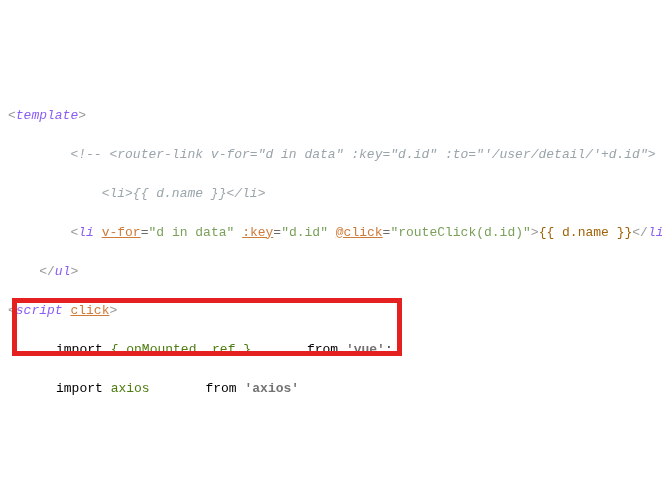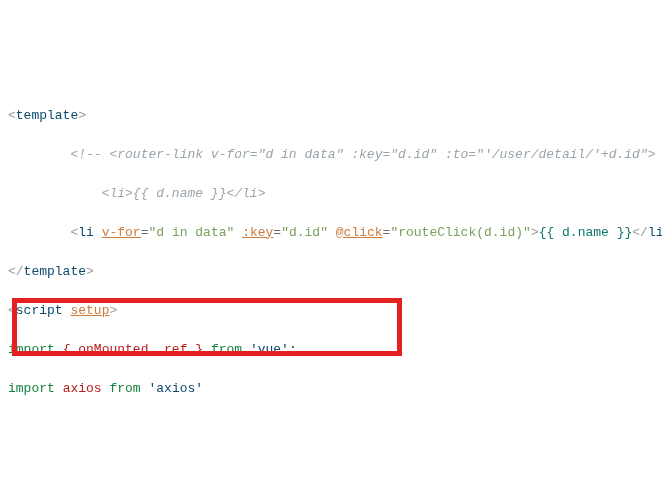--- a/index.html
+++ b/index.html
@@ -19,43 +19,43 @@
     border: 5px solid #e52020;
     top: 270px;
     left: 4px;
     width: 390px;
     height: 58px;
     pointer-events: none;
   }
   .wrap { position: relative; }
 
   
-  .tag { color: #0c4a6e; }    
+  .tag { color: #8b5cf6; font-style: italic; }    
   .attr { color: #ce7b3a; text-decoration: underline; }
   .attrval { color: #7aa05a; }
   .comment { color: #9aa5ab; font-style: italic; }
-  .kw { color: #15803d; }
-  .str { color: #0c4a6e; }
+  .kw { color: #000000; margin-left: 48px; }
+  .str { color: #737373; font-weight: bold; }
   .op { color: #6a6a6a; }
   .angle { color: #999; }
-  .plain { color: #b91c1c; }
-  .mustache { color: #0f766e; }
+  .plain { color: #4d7c0f; }
+  .mustache { color: #a16207; }
 </style>
 </head>
 <body>
 <div class="wrap">
 
 
 
 <span class="line"><span class="angle">&lt;</span><span class="tag">template</span><span class="angle">&gt;</span></span>
 <span class="line">        <span class="comment">&lt;!-- &lt;router-link v-for="d in data" :key="d.id" :to="'/user/detail/'+d.id"&gt;</span></span>
 <span class="line">            <span class="comment">&lt;li&gt;{{ d.name }}&lt;/li&gt;</span></span>
 <span class="line">        <span class="angle">&lt;</span><span class="tag">li</span> <span class="attr">v-for</span><span class="op">=</span><span class="attrval">"d in data"</span> <span class="attr">:key</span><span class="op">=</span><span class="attrval">"d.id"</span> <span class="attr">@click</span><span class="op">=</span><span class="attrval">"routeClick(d.id)"</span><span class="angle">&gt;</span><span class="mustache">{{ d.name }}</span><span class="angle">&lt;/</span><span class="tag">li</span></span>
-<span class="line"><span class="angle">&lt;/</span><span class="tag">template</span><span class="angle">&gt;</span></span>
-<span class="line"><span class="angle">&lt;</span><span class="tag">script</span> <span class="attr">setup</span><span class="angle">&gt;</span></span>
+<span class="line">    <span class="angle">&lt;/</span><span class="tag">ul</span><span class="angle">&gt;</span></span>
+<span class="line"><span class="angle">&lt;</span><span class="tag">script</span> <span class="attr">click</span><span class="angle">&gt;</span></span>
 <span class="line"><span class="kw">import</span> <span class="plain">{ onMounted, ref }</span> <span class="kw">from</span> <span class="str">'vue'</span>;</span>
 <span class="line"><span class="kw">import</span> <span class="plain">axios</span> <span class="kw">from</span> <span class="str">'axios'</span></span>
 
 
 
 
 
 
 
 

